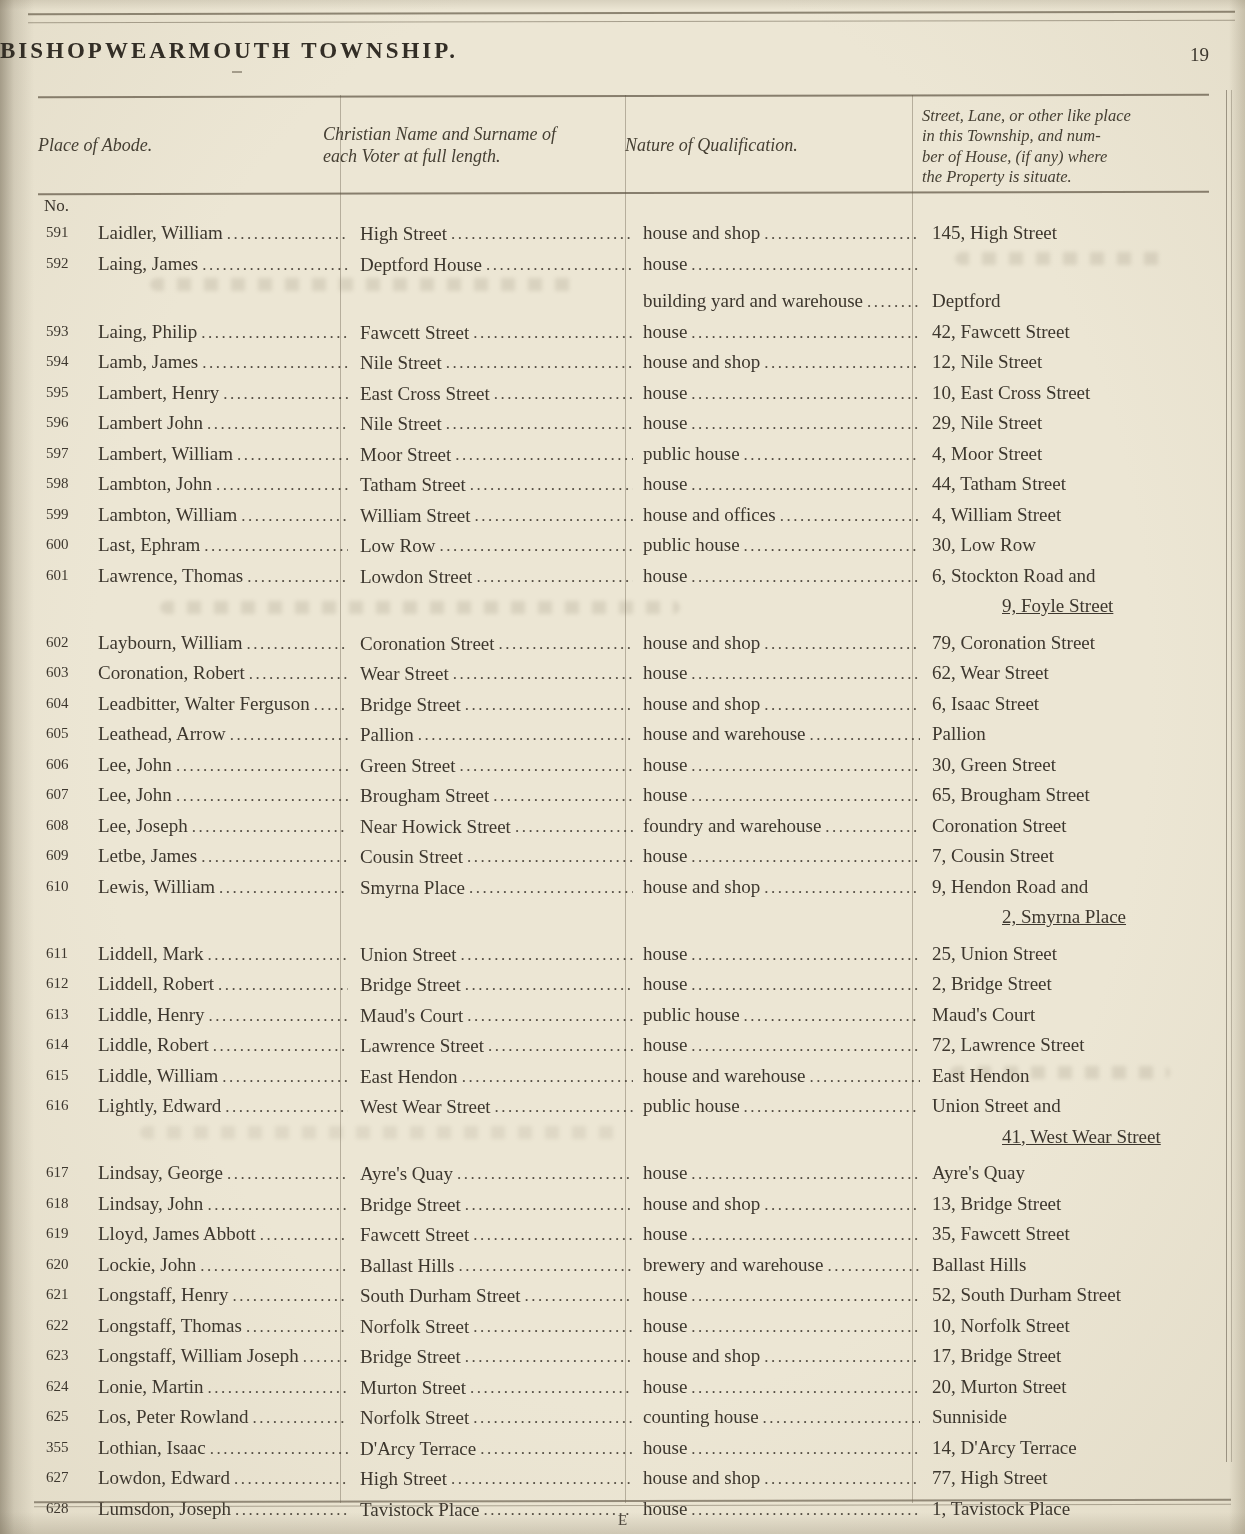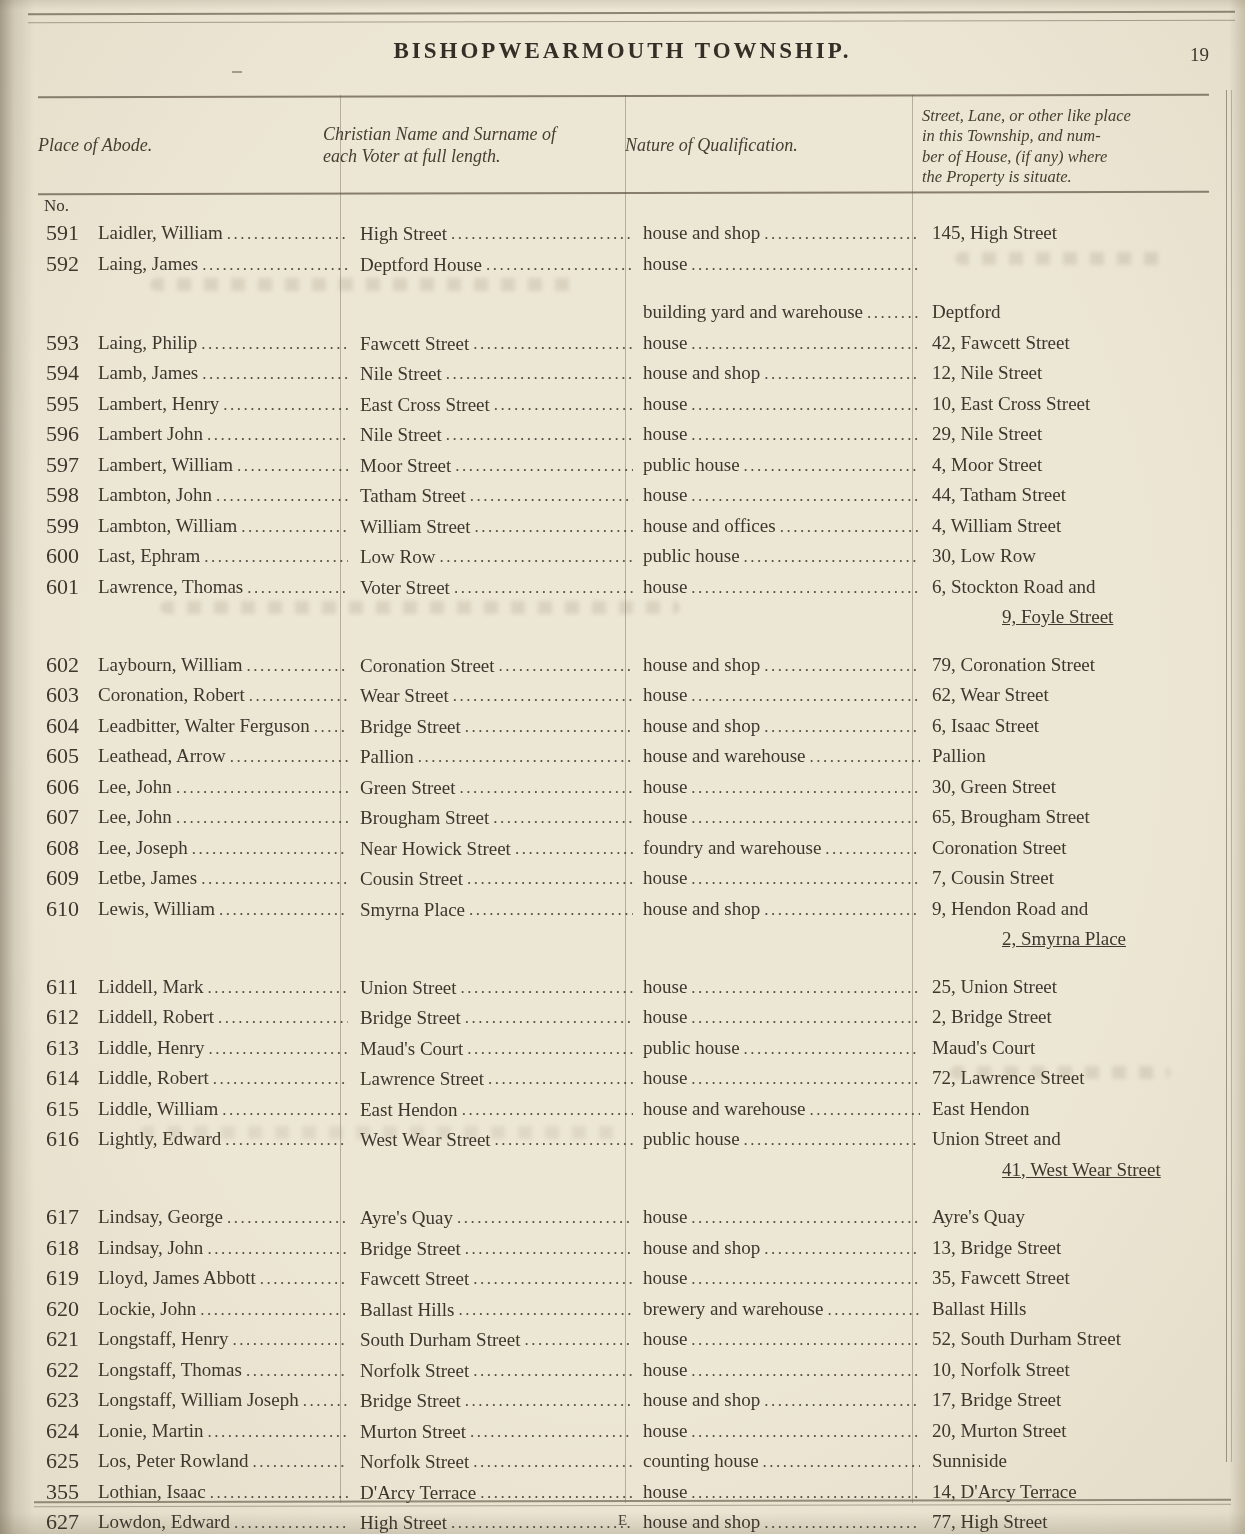--- a/index.html
+++ b/index.html
@@ -20,35 +20,35 @@
   .rule-head-top{left:38px;right:36px;top:95px;height:2px;opacity:.8;}
   .rule-head-bot{left:38px;right:36px;top:192px;height:2px;opacity:.8;}
   .rule-bot-1{left:34px;right:14px;top:1500px;height:2px;opacity:.7;}
   .rule-bot-2{left:34px;right:14px;top:1505px;height:1px;opacity:.5;}
   .vrule{position:absolute;top:95px;height:1408px;width:1px;background:rgba(95,85,65,.38);}
   .v1{left:340px;}.v2{left:625px;}.v3{left:912px;}
   .edge-line{position:absolute;top:90px;height:1372px;width:1px;background:rgba(80,70,55,.5);}
   .e1{left:1226px;}.e2{left:1231px;opacity:.6;}
   .stray-dash{position:absolute;left:232px;top:71px;width:10px;height:2px;background:#6a6050;opacity:.55;}
   
-  .title{position:absolute;top:38px;left:0;width:100%;text-align:center;
+  .title{position:absolute;top:38px;left:0;width:100%;
     font-size:23px;font-weight:600;letter-spacing:3px;color:#332e26;}
   .pageno{position:absolute;top:44px;right:36px;font-size:19px;color:#3d372e;}
   
   .thead{position:absolute;top:97px;left:38px;right:36px;height:95px;display:flex;
     font-style:italic;color:#453f33;}
   .th{display:flex;flex-direction:column;justify-content:center;text-align:left;font-size:18px;line-height:22px;}
   .th1{width:302px;}.th2{width:285px;}.th3{width:287px;}
   .th4{flex:1;font-size:16.5px;line-height:20.5px;padding:4px 6px 0 10px;}
   
   .tbody{position:absolute;top:196px;left:38px;right:36px;}
   .no-label{font-size:17px;height:22px;padding-left:6px;}
   .row{display:flex;line-height:29.5px;font-size:19px;}
-  .row.gap{margin-top:18px;}
-  .c-no{width:52px;padding-left:8px;font-size:22px;flex:none;font-family:Liberation Serif, serif;}
+  .row.gap{margin-top:7px;}
+  .c-no{width:52px;padding-left:8px;font-size:15px;flex:none;font-family:Liberation Serif, serif;}
   .c-name{width:250px;display:flex;flex:none;overflow:hidden;}
   .c-abode{width:285px;display:flex;flex:none;padding-left:12px;box-sizing:border-box;overflow:hidden;align-items:flex-end;}
   .c-qual{width:287px;display:flex;flex:none;padding-left:10px;box-sizing:border-box;overflow:hidden;}
   .c-street{flex:1;padding-left:12px;white-space:nowrap;}
   .c-street.indent{padding-left:82px;text-decoration:underline;}
   .txt{white-space:nowrap;}
   .leader{flex:1;overflow:hidden;white-space:nowrap;margin-left:4px;min-width:0;}
   .leader::after{content:"....................................................................................";
     letter-spacing:2.5px;font-size:17px;color:rgba(61,55,46,.88);}
   
@@ -274,21 +274,21 @@
           </div>
           <div class="c-street">30, Low Row</div>
         </div>
         <div class="row">
           <div class="c-no">601</div>
           <div class="c-name">
             <span class="txt">Lawrence, Thomas</span>
             <span class="leader"></span>
           </div>
           <div class="c-abode">
-            <span class="txt">Voter Street</span>
+            <span class="txt">Lowdon Street</span>
             <span class="leader"></span>
           </div>
           <div class="c-qual">
             <span class="txt">house</span>
             <span class="leader"></span>
           </div>
           <div class="c-street">6, Stockton Road and</div>
         </div>
         <div class="row">
           <div class="c-no"></div>

